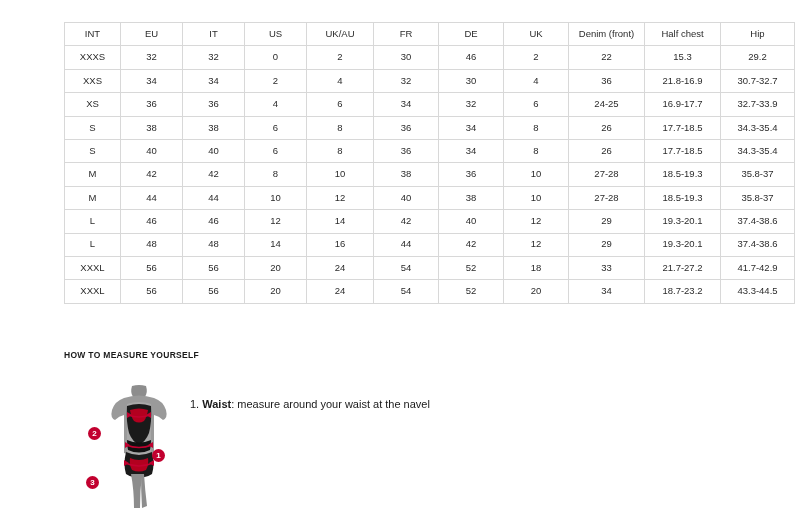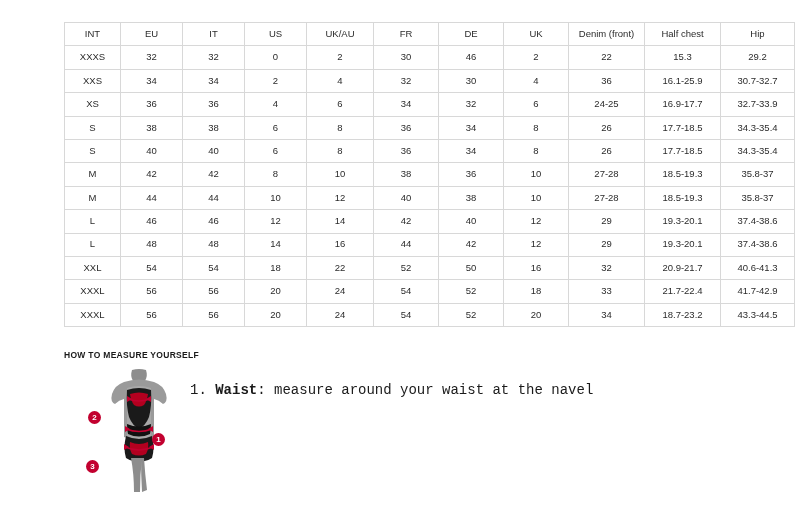--- a/index.html
+++ b/index.html
@@ -70,42 +70,41 @@
     position: absolute;
     left: 64px;
     top: 350px;
     width: 670px;
   }
   .measure-title {
     font-size: 8.5px;
     font-weight: bold;
     letter-spacing: 0.3px;
     color: #1a1a1a;
-    margin-bottom: 8px;
+    margin-bottom: 24px;
   }
   .measure-body {
     position: relative;
     display: flex;
     align-items: flex-start;
   }
   .figure-col {
     width: 120px;
     position: relative;
     height: 135px;
   }
   .steps-col {
     margin-left: 6px;
     padding-top: 14px;
   }
   .step-line {
-    font-size: 14px;
+    font-size: 11px;
     color: #1a1a1a;
     margin-bottom: 14px;
     line-height: 1.2;
-    font-family: Liberation Mono, monospace;
   }
   .step-line b {
     font-weight: bold;
   }
   .step-num {
     font-weight: normal;
   }
   
   .bullet {
     position: absolute;
@@ -177,21 +176,21 @@
         <tr>
           <td>XXS</td>
           <td>34</td>
           <td>34</td>
           <td>2</td>
           <td>4</td>
           <td>32</td>
           <td>30</td>
           <td>4</td>
           <td>36</td>
-          <td>16.1-25.9</td>
+          <td>21.8-16.9</td>
           <td>30.7-32.7</td>
         </tr>
         <tr>
           <td>XS</td>
           <td>36</td>
           <td>36</td>
           <td>4</td>
           <td>6</td>
           <td>34</td>
           <td>32</td>
@@ -272,43 +271,30 @@
           <td>14</td>
           <td>16</td>
           <td>44</td>
           <td>42</td>
           <td>12</td>
           <td>29</td>
           <td>19.3-20.1</td>
           <td>37.4-38.6</td>
         </tr>
         <tr>
-          <td>XXL</td>
-          <td>54</td>
-          <td>54</td>
-          <td>18</td>
-          <td>22</td>
-          <td>52</td>
-          <td>50</td>
-          <td>16</td>
-          <td>32</td>
-          <td>20.9-21.7</td>
-          <td>40.6-41.3</td>
-        </tr>
-        <tr>
           <td>XXXL</td>
           <td>56</td>
           <td>56</td>
           <td>20</td>
           <td>24</td>
           <td>54</td>
           <td>52</td>
           <td>18</td>
           <td>33</td>
-          <td>21.7-22.4</td>
+          <td>21.7-27.2</td>
           <td>41.7-42.9</td>
         </tr>
         <tr>
           <td>XXXL</td>
           <td>56</td>
           <td>56</td>
           <td>20</td>
           <td>24</td>
           <td>54</td>
           <td>52</td>

